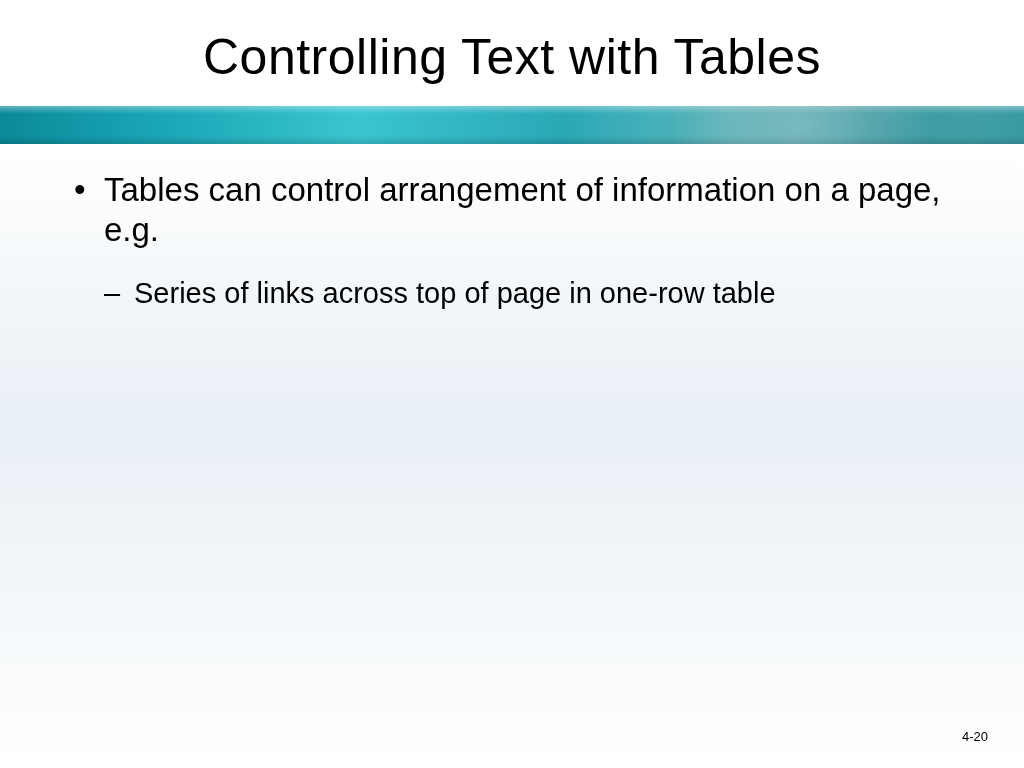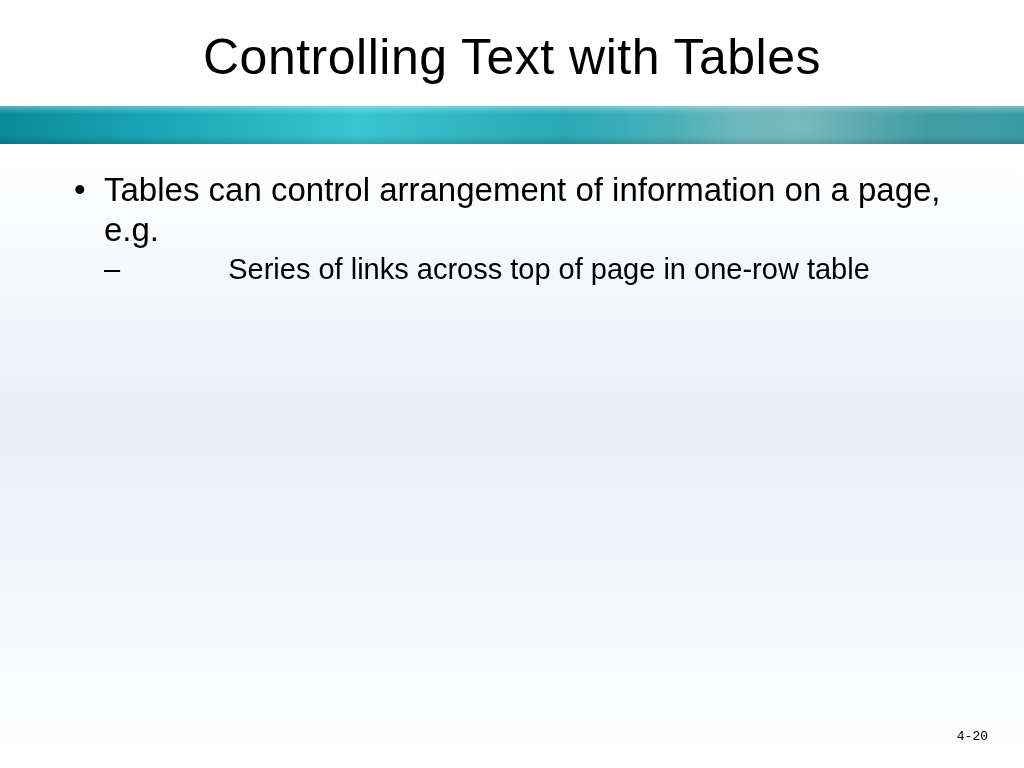--- a/index.html
+++ b/index.html
@@ -32,32 +32,32 @@
   }
   .content {
     padding: 26px 60px 0 74px;
   }
   .bullet-main {
     position: relative;
     font-size: 33px;
     color: #000;
     line-height: 1.22;
     padding-left: 30px;
+    margin-bottom: 24px;
     font-weight: 400;
   }
   .bullet-main::before {
     content: "•";
     position: absolute;
     left: 0;
     top: 0;
     font-size: 33px;
   }
   .sublist {
     padding-left: 30px;
-    text-align: center;
   }
   .bullet-sub {
     position: relative;
     font-size: 29px;
     color: #000;
     line-height: 1.3;
     padding-left: 30px;
     margin-bottom: 46px;
     font-weight: 400;
   }
@@ -66,21 +66,21 @@
     position: absolute;
     left: 0;
     top: 0;
     font-size: 29px;
   }
   .page-number {
     position: absolute;
     bottom: 24px;
     right: 36px;
     font-size: 13px;
-    font-family: Liberation Mono, monospace;
+    font-family: Liberation Sans, sans-serif;
     color: #000;
   }
 </style>
 </head>
 <body>
 
 <div class="title">Controlling Text with Tables</div>
 
 <div class="divider"></div>
 

